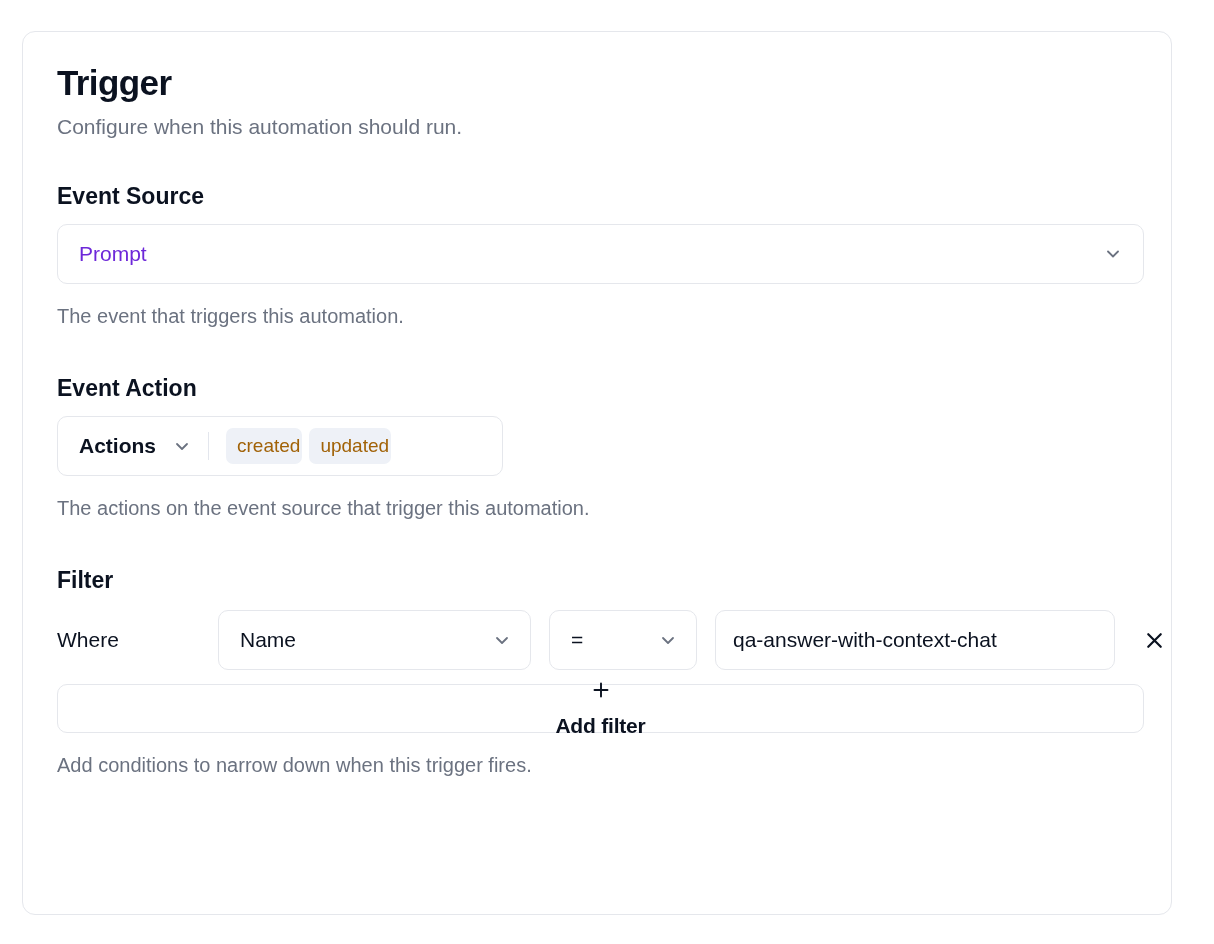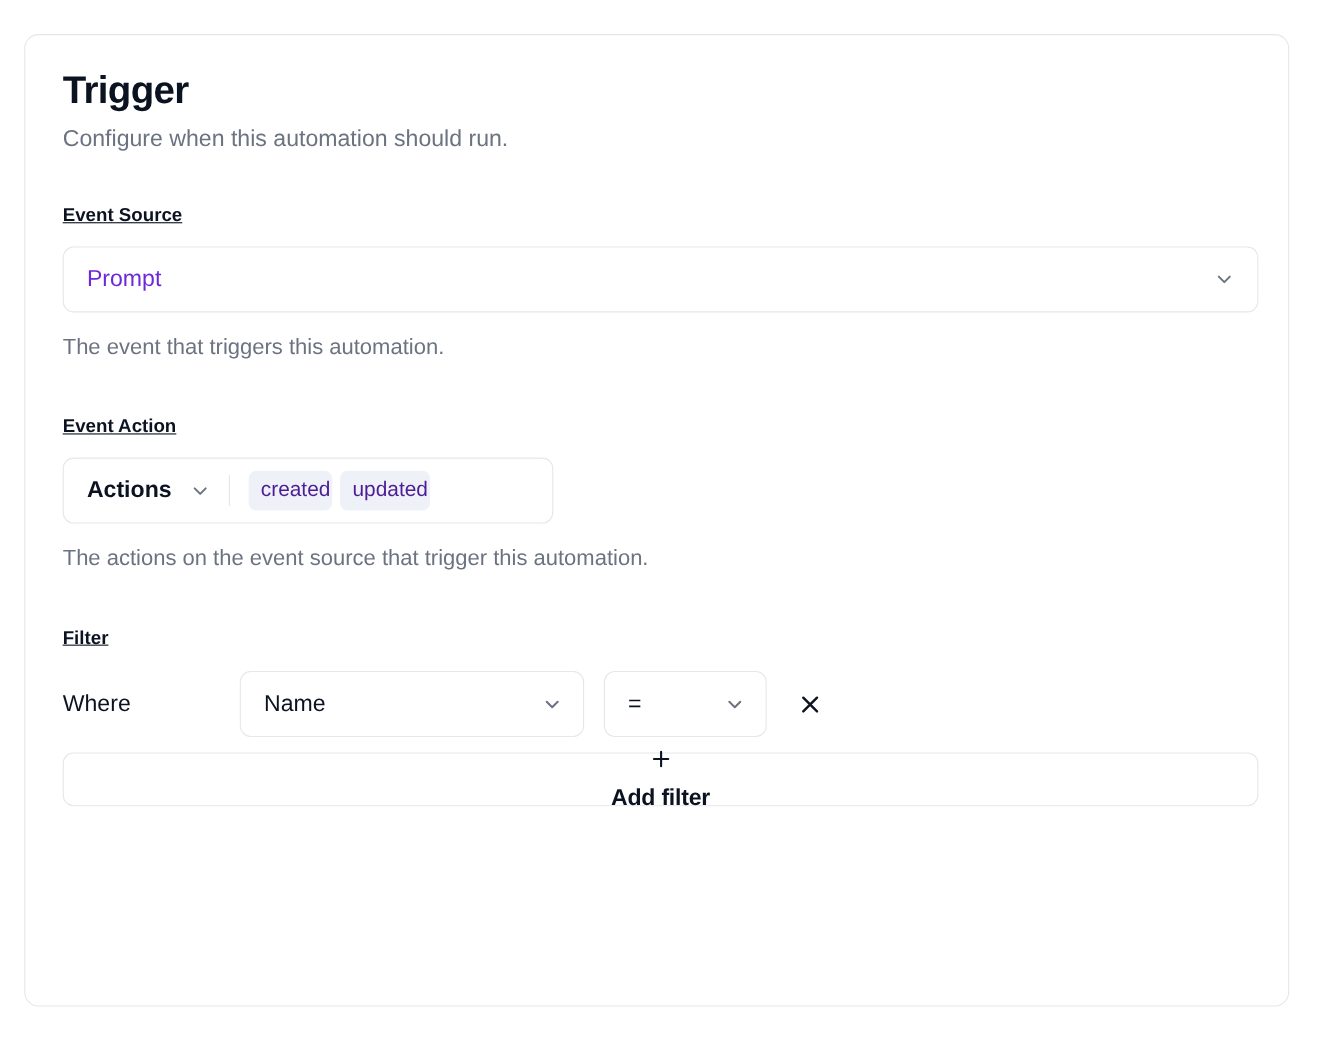--- a/index.html
+++ b/index.html
@@ -46,25 +46,24 @@
   }
   .card-subtitle {
     margin: 9px 0 0 0;
     font-size: 21px;
     line-height: 27px;
     font-weight: 400;
     color: #6b7280;
   }
 
   .field-label {
-    font-size: 17px;
+    font-size: 23px;
     line-height: 24px;
     font-weight: 700;
     color: #0b1220;
-    text-decoration: underline;
   }
   .help-text {
     font-size: 20px;
     line-height: 26px;
     color: #6b7280;
   }
 
   
   .section-event-source { margin-top: 44px; }
   .section-event-action { margin-top: 47px; }
@@ -135,21 +134,21 @@
     display: flex;
     align-items: center;
     gap: 7px;
   }
   .chip {
     background: #eef1f7;
     border-radius: 7px;
     padding: 7px 2px 8px 11px;
     font-size: 19px;
     line-height: 21px;
-    color: #4c1d95;
+    color: #a16207;
     cursor: pointer;
   }
 
   
   .filter-row {
     margin-top: 18px;
     display: flex;
     align-items: center;
   }
   .where-label {
@@ -312,35 +311,37 @@
 
         <div class="sel-box sel-op">
           <span class="sel-value">=</span>
           <span class="chev">
             <svg viewBox="0 0 20 20" width="20" height="20" fill="none" stroke="#6b7280" stroke-width="1.8" stroke-linecap="round" stroke-linejoin="round">
               <path d="M5 8 L10 13 L15 8"></path>
             </svg>
           </span>
         </div>
 
+        <input class="value-input" type="text" value="qa-answer-with-context-chat" style="">
 
         <button class="remove-filter">
           <span>
             <svg viewBox="0 0 24 24" width="25" height="25" fill="none" stroke="currentColor" stroke-width="2.1" stroke-linecap="round">
               <path d="M6 6 L18 18 M18 6 L6 18"></path>
             </svg>
           </span>
         </button>
       </div>
 
       <button class="add-filter">
         <span class="plus-icon">
           <svg viewBox="0 0 20 20" width="20" height="20" fill="none" stroke="#0b1220" stroke-width="1.9" stroke-linecap="round">
             <path d="M10 3.5 V16.5 M3.5 10 H16.5"></path>
           </svg>
         </span>
         <span>Add filter</span>
       </button>
 
+      <div class="help-text help-after-control">Add conditions to narrow down when this trigger fires.</div>
     </div>
 
   </div>
 </div>
 
 </body></html>

